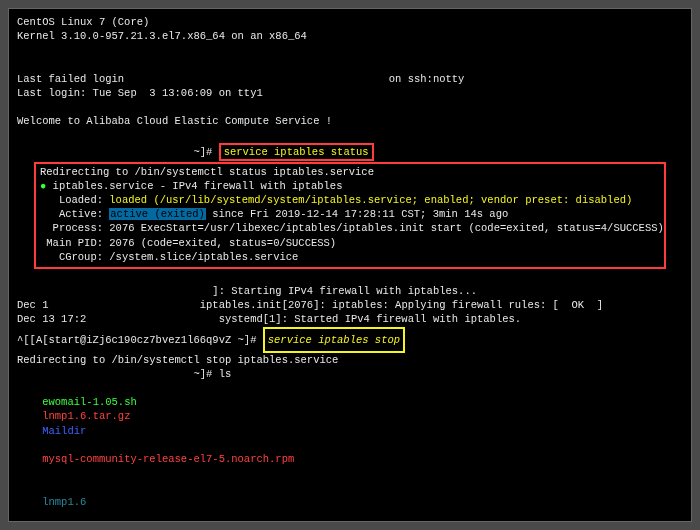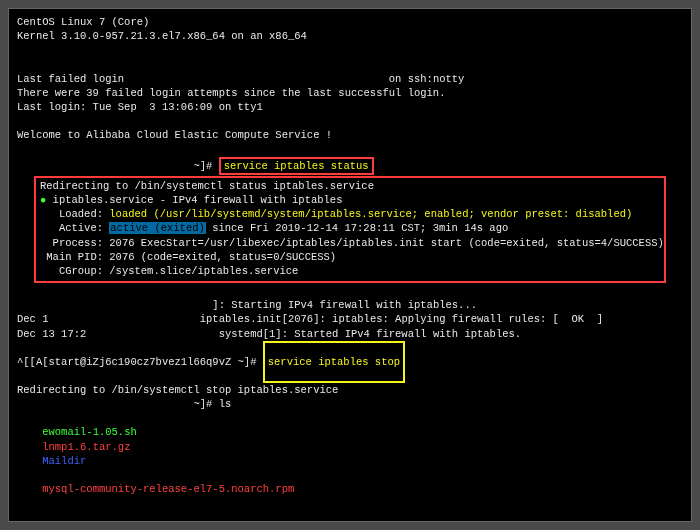--- a/index.html
+++ b/index.html
@@ -32,22 +32,23 @@
     padding:1px 4px 3px 4px;
     margin:1px 17px;
   }
   .cmdRed{
     border:2px solid #ff3b3b;
     padding:0 3px;
     display:inline-block;
   }
   .cmdYellow{
     border:2px solid #f5f51c;
-    padding:12px 3px;
+    padding:4px 3px;
     display:inline-block;
+    font-style:italic;
   }
   .hlYellow{
     background:#0369a1;
     color:#000;
     padding:0 1px;
   }
   .col{display:inline-block}
   .w1{width:100px}
   .w2{width:120px}
 </style>
@@ -55,21 +56,20 @@
 <body>
 
 <div class="frame">
 
   <div class="line white">CentOS Linux 7 (Core)</div>
   <div class="line white">Kernel 3.10.0-957.21.3.el7.x86_64 on an x86_64</div>
   <div class="line">&nbsp;</div>
   <div class="line">&nbsp;</div>
 
   <div class="line white"><span>Last failed login</span> <span class="redact">XXXXXXXXXXXXXXXXXXXXXXXXXXXXXXXXXXXXXXXX</span> <span>on ssh:notty</span></div>
-  <div class="line white">There were 39 failed login attempts since the last successful login.</div>
   <div class="line white">Last login: Tue Sep  3 13:06:09 on tty1</div>
   <div class="line">&nbsp;</div>
   <div class="line white">Welcome to Alibaba Cloud Elastic Compute Service !</div>
   <div class="line">&nbsp;</div>
 
   <div class="line"><span class="redact">XXXXXXXXXXXXXXXXXXXXXXXXXXXX</span><span class="white">~]# </span><span class="cmdRed"><span class="yellow">service iptables status</span></span></div>
 
   <div class="boxRed">
     <div class="line white">Redirecting to /bin/systemctl status iptables.service</div>
     <div class="line"><span class="green">●</span><span class="white"> iptables.service - IPv4 firewall with iptables</span></div>

